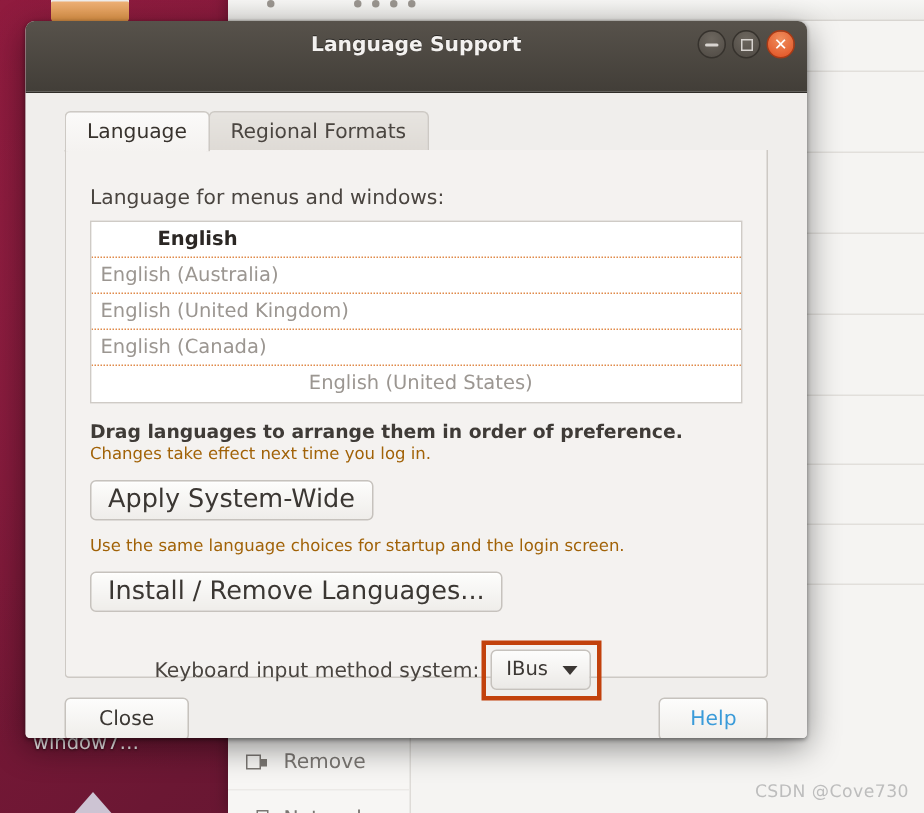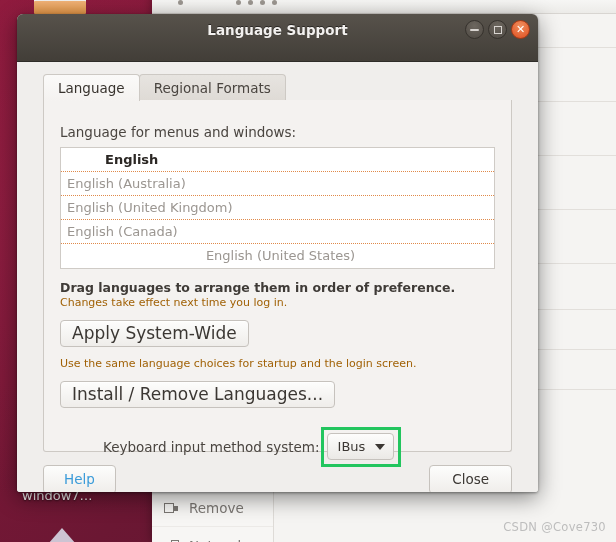--- a/index.html
+++ b/index.html
@@ -188,21 +188,21 @@
     box-shadow: 0 1px 0 rgba(255,255,255,0.7) inset;
   }
   #apply-btn { margin-top: 11px; }
   #install-btn { margin-top: 11px; }
 
   #ime-row {
     display: flex; align-items: center; margin-top: 19px; margin-left: 43px;
   }
   #ime-label { font-size: 13.5px; color: #4a4540; }
   #ime-highlight {
-    border: 3px solid #22c55e;
+    border: 3px solid #c2410c;
     padding: 3px 4px 4px 3px;
     margin-left: 1px;
     display: inline-block;
   }
   #ime-combo {
     display: flex; align-items: center; gap: 10px;
     height: 27px; padding: 0 8px 0 10px;
     font-size: 13px; color: #3b3733;
     border: 1px solid #c6c2bd; border-radius: 4px;
     background: linear-gradient(#fdfdfc, #ebe9e6);
@@ -365,20 +365,20 @@
           <span id="ime-combo">
             <span>IBus</span>
             <span class="caret"></span>
           </span>
         </span>
       </div>
 
     </div>
 
     <div id="actions">
+      <div id="close-btn">Close</div>
       <div id="help-btn">Help</div>
-      <div id="close-btn">Close</div>
     </div>
 
   </div>
 </div>
 
 <div id="watermark">CSDN @Cove730</div>
 
 </body></html>

